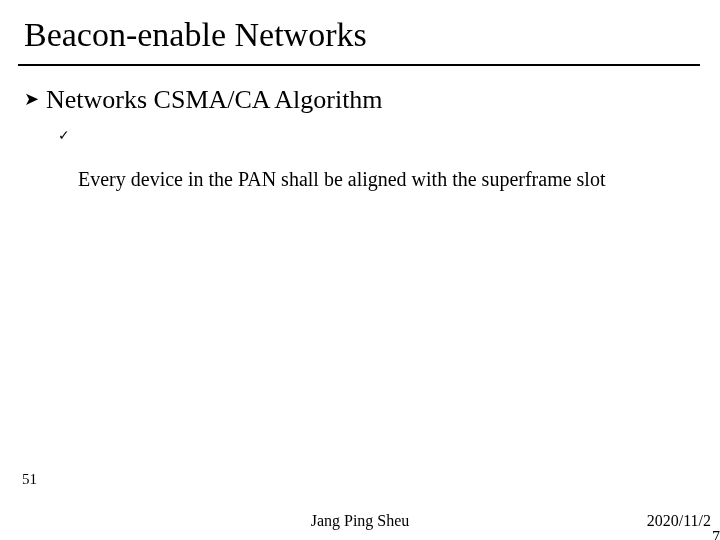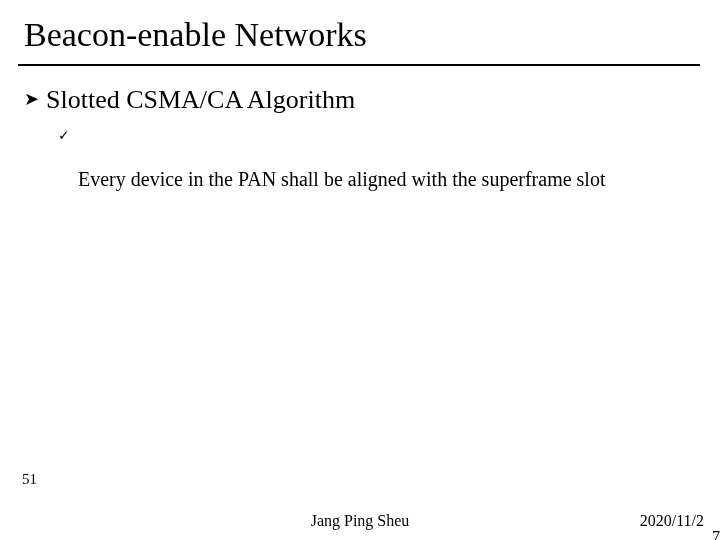--- a/index.html
+++ b/index.html
@@ -84,21 +84,21 @@
   }
   .footer-center {
     position: absolute;
     bottom: 10px;
     width: 720px;
     text-align: center;
     font-size: 16px;
   }
   .footer-date {
     position: absolute;
-    right: 16px;
+    right: 9px;
     bottom: 10px;
     font-size: 16px;
     white-space: nowrap;
   }
   .footer-date-line2 {
     position: absolute;
     right: 0;
     bottom: -6px;
     font-size: 16px;
     white-space: nowrap;
@@ -109,21 +109,21 @@
 
 <div class="slide">
 
   <div class="title">Beacon-enable Networks</div>
 
   <div class="rule"></div>
 
   <div class="content">
     <div class="lvl1">
       <span class="arrow">➤</span>
-      <span class="text">Slotted CSMA/CA Algorithm</span>
+      <span class="text">Networks CSMA/CA Algorithm</span>
     </div>
     <div class="lvl2">
       <span class="check">✓</span>
       <span class="text">Every device in the PAN shall be aligned with the superframe slot</span>
     </div>
   </div>
 
   <div class="page-number">51</div>
 
   <div class="footer-center">Jang Ping Sheu</div>

